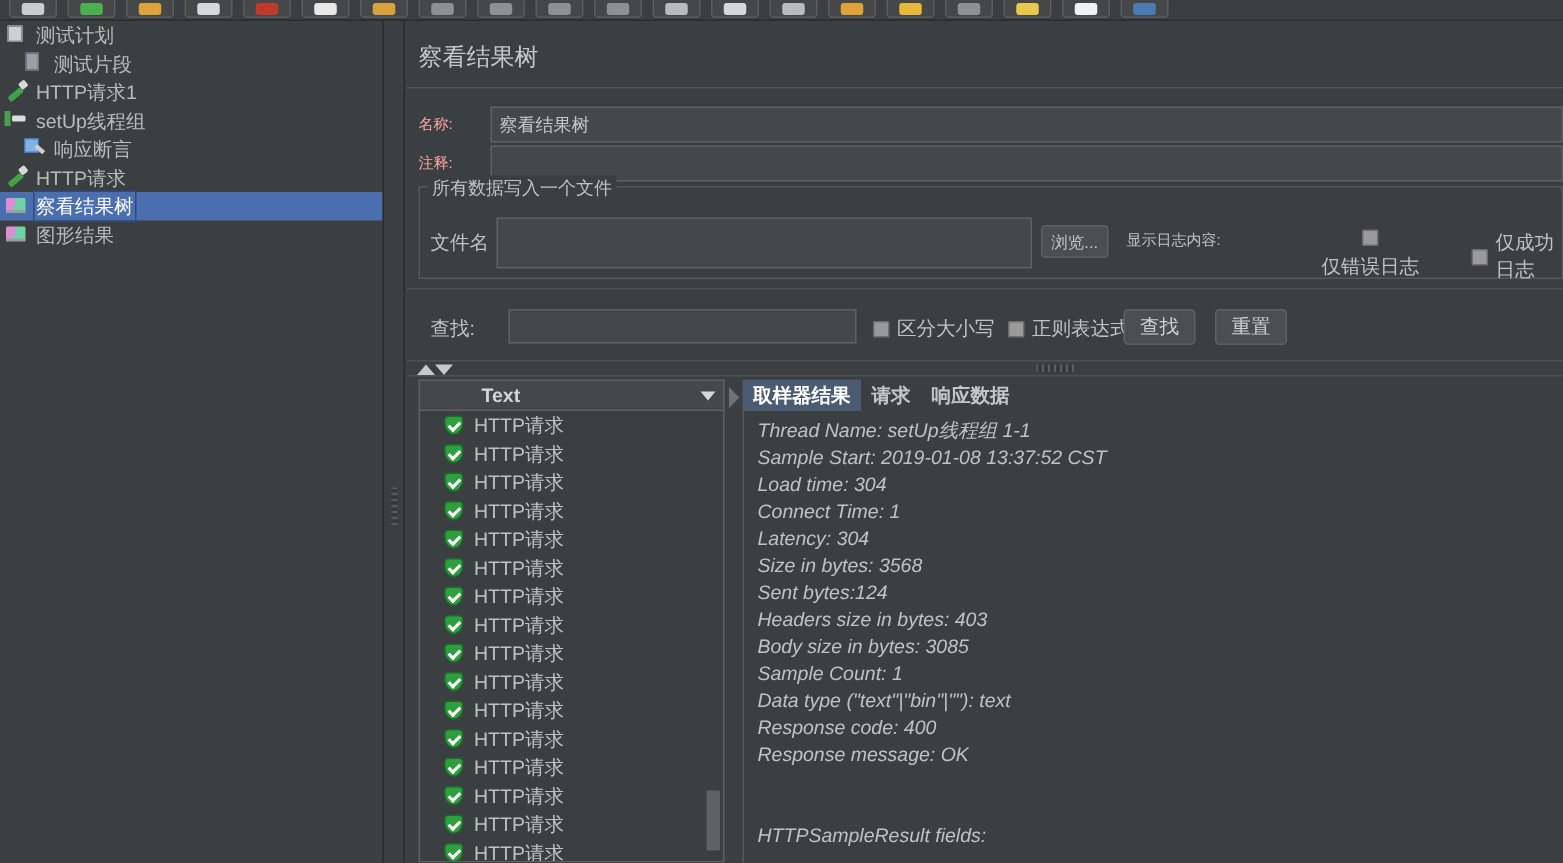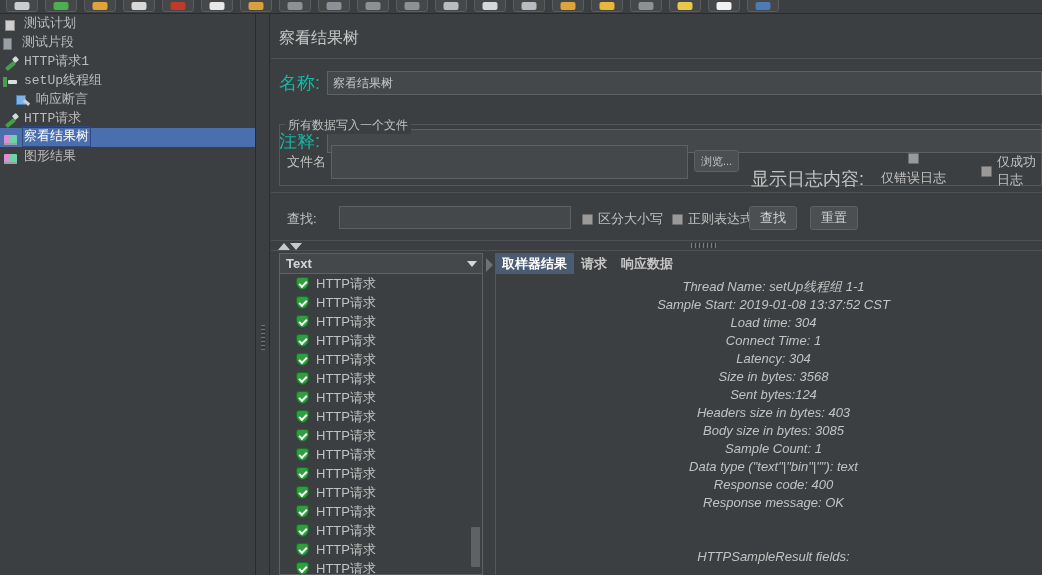--- a/index.html
+++ b/index.html
@@ -57,25 +57,24 @@
     left: 0; top: 14px;
     width: 256px; height: 561px;
     background: #3c3f41;
     border-right: 1px solid #2b2b2b;
     overflow: hidden;
     box-sizing: border-box;
   }
   .tree-row {
     height: 19px;
     display: flex;
-    align-items: flex-end;
+    align-items: flex-start;
     padding-left: 2px;
     white-space: nowrap;
     box-sizing: border-box;
-    font-family: Liberation Mono, monospace;
   }
   .tree-row.selected {
     background: #4b6eaf;
   }
   .tree-row .tlabel {
     color: #bbbbbb;
     font-size: 13px;
     line-height: 19px;
     padding: 0 2px;
   }
@@ -210,22 +209,22 @@
 
   .field-row {
     position: absolute;
     left: 8px;
     height: 26px;
     display: flex;
     align-items: center;
   }
   .field-label {
     width: 48px;
-    font-size: 18px;
-    color: #14b8a6;
+    font-size: 10px;
+    color: #fca5a5;
     flex: 0 0 auto;
   }
   .textfield {
     height: 24px;
     background: #45484a;
     border: 1px solid #5e6164;
     box-sizing: border-box;
     color: #c7c7c7;
     font-size: 12px;
     display: flex;
@@ -272,22 +271,22 @@
     border-radius: 3px;
     box-sizing: border-box;
     color: #c2c2c2;
     font-size: 11px;
     display: flex;
     align-items: center;
     justify-content: center;
   }
   #log-label {
     position: absolute;
-    left: 480px; top: 153px;
-    font-size: 18px;
+    left: 480px; top: 139px;
+    font-size: 10px;
     color: #c2c2c2;
   }
 
   .cbox {
     width: 11px; height: 11px;
     background: #9a9a9a;
     border: 1px solid #6e6e6e;
     border-radius: 1px;
     box-sizing: border-box;
     flex: 0 0 auto;
@@ -382,20 +381,21 @@
   }
   #combo {
     position: absolute;
     left: 0; top: 0;
     width: 204px; height: 21px;
     background: #45484a;
     border: 1px solid #5e6164;
     box-sizing: border-box;
     display: flex;
     align-items: center;
+    padding-left: 35px;
   }
   #combo-text {
     flex: 1;
     padding-left: 6px;
     font-size: 13px;
     color: #d6d6d6;
     font-weight: bold;
   }
   #combo-arrow {
     width: 20px;
@@ -483,21 +483,21 @@
     width: 0; height: 0;
     border-top: 7px solid transparent;
     border-bottom: 7px solid transparent;
     border-left: 7px solid #6f7274;
   }
 
   
   #detail {
     position: absolute;
     left: 216px; top: 0;
-    width: 547px; height: 322px; text-align: center;
+    width: 547px; height: 322px;
   }
   #tabs {
     position: absolute;
     left: 0; top: 0;
     height: 21px;
     display: flex;
     align-items: flex-end;
   }
   .tab {
     height: 21px;
@@ -596,21 +596,21 @@
     <div class="tb-btn">
       <span class="tb-glyph" style="background: rgb(74, 123, 181);"></span>
     </div>
   </div>
 
 <div id="tree-panel">
     <div class="tree-row" style="padding-left: 2px;">
       <span class="tico ico-plan"></span>
       <span class="tlabel">测试计划</span>
     </div>
-    <div class="tree-row" style="padding-left: 0;">
+    <div class="tree-row" style="padding-left: 14px;">
       <span class="tico ico-fragment"></span>
       <span class="tlabel">测试片段</span>
     </div>
     <div class="tree-row" style="padding-left: 2px;">
       <span class="tico ico-http"></span>
       <span class="tlabel">HTTP请求1</span>
     </div>
     <div class="tree-row" style="padding-left: 2px;">
       <span class="tico ico-threadgroup"></span>
       <span class="tlabel">setUp线程组</span>
@@ -640,21 +640,21 @@
 <div id="main">
 
   <div id="panel-title">察看结果树</div>
   <div id="title-rule"></div>
 
   <div class="field-row" style="top:56px; width:763px;">
     <span class="field-label">名称:</span>
     <span class="textfield" style="width:715px;">察看结果树</span>
   </div>
 
-  <div class="field-row" style="top:82px; width:763px;margin-top:32px;">
+  <div class="field-row" style="top:82px; width:763px;">
     <span class="field-label">注释:</span>
     <span class="textfield" style="width:715px;"></span>
   </div>
 
   <div id="group-file"></div>
   <div id="group-file-legend">所有数据写入一个文件</div>
   <div id="file-label">文件名</div>
   <div id="file-input"></div>
   <div id="browse-btn">浏览...</div>
   <div id="log-label">显示日志内容:</div>

